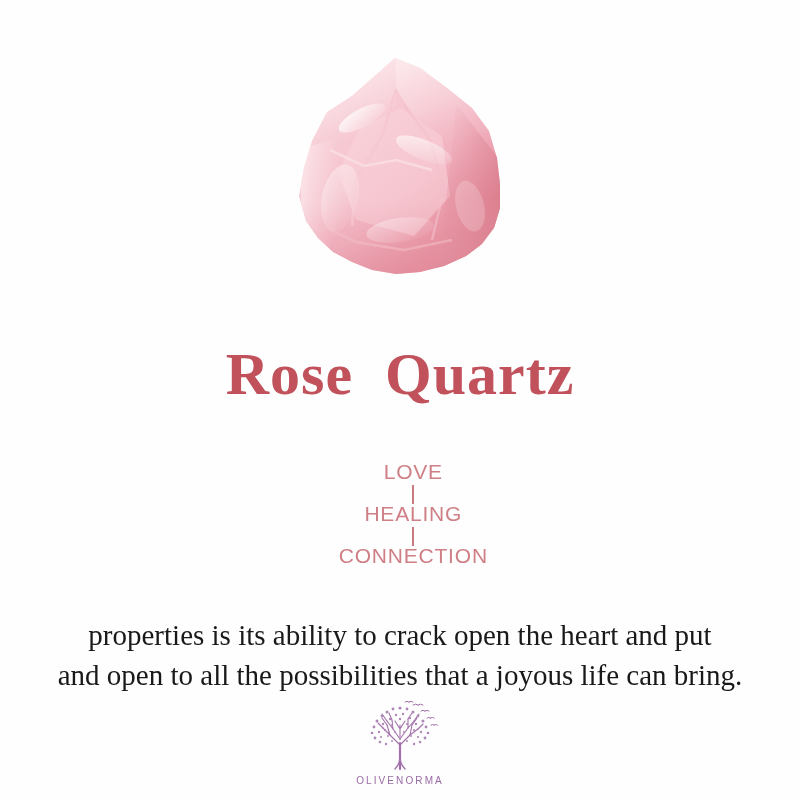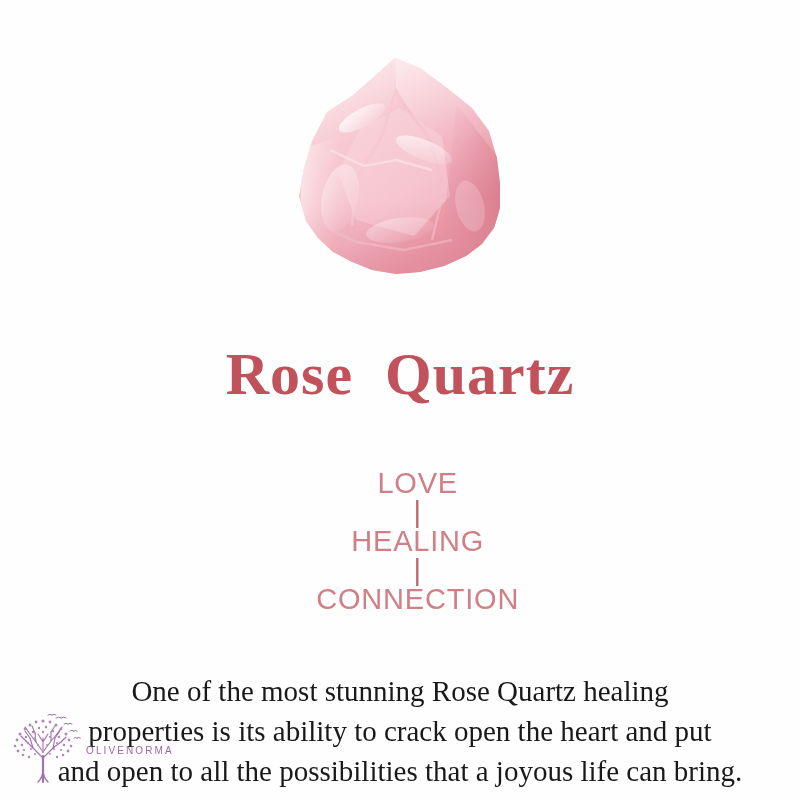--- a/index.html
+++ b/index.html
@@ -49,21 +49,21 @@
     letter-spacing: 1px;
     text-align: center;
     margin: 44px 0 0 0;
     white-space: pre;
   }
 
   
   .subtitle {
     font-family: "Liberation Sans", sans-serif;
     font-weight: 400;
-    font-size: 29px;
+    font-size: 21px;
     line-height: 1;
     color: #cf8086;
     letter-spacing: 0.8px;
     text-align: center;
     margin: 36px 0 0 0;
     white-space: pre;
   }
   .subtitle .sep {
     color: #c1666e;
     padding: 0 3px;
@@ -84,21 +84,21 @@
     white-space: nowrap;
   }
 
   
   .logo {
     position: absolute;
     left: 0;
     right: 0;
     bottom: 14px;
     display: flex;
-    flex-direction: row;
+    flex-direction: column;
     align-items: center;
   }
   .logo-mark {
     display: block;
   }
   .logo-word {
     font-family: "Liberation Sans", sans-serif;
     font-size: 10px;
     letter-spacing: 2.1px;
     color: #9a6aa3;
@@ -193,21 +193,20 @@
 
   <div class="subtitle">
     <span>LOVE</span>
     <span class="sep">|</span>
     <span>HEALING</span>
     <span class="sep">|</span>
     <span>CONNECTION</span>
   </div>
 
   <div class="body-copy">
-    <span class="line">One of the most stunning Rose Quartz healing</span>
     <span class="line">properties is its ability to crack open the heart and put</span>
     <span class="line">and open to all the possibilities that a joyous life can bring.</span>
   </div>
 
   <div class="logo">
     <svg class="logo-mark" width="86" height="74" viewBox="0 0 86 74" aria-hidden="true">
       <g stroke="#a271ab" fill="none" stroke-width="1.1" stroke-linecap="round">
 
         <path d="M43,70 L43,44" stroke-width="2.2"></path>
         <path d="M38,70 q5,-5 5,-12 q0,7 5,12" stroke-width="1.4"></path>

